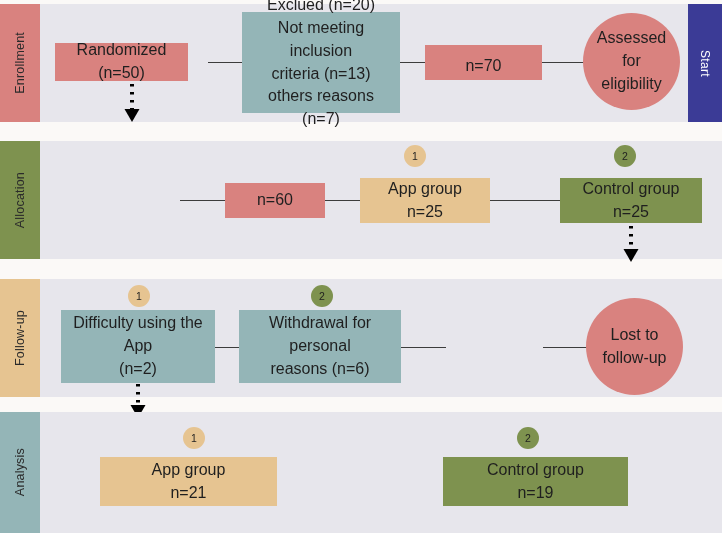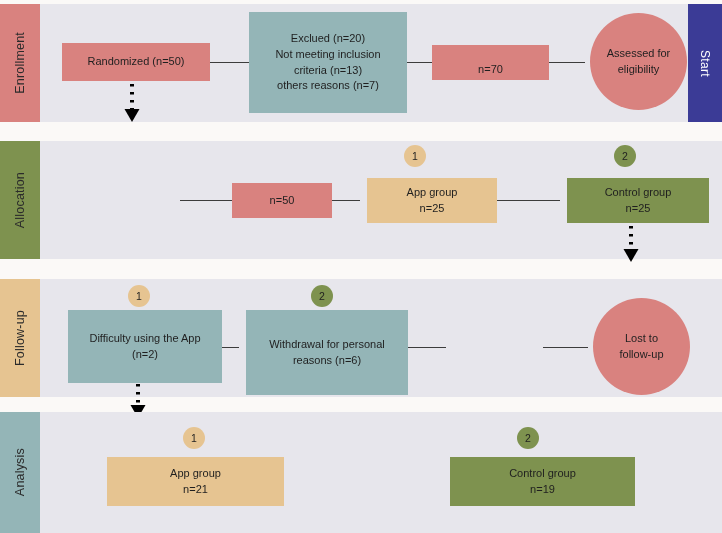--- a/index.html
+++ b/index.html
@@ -67,26 +67,25 @@
     white-space: nowrap;
   }
 
   
   .node {
     position: absolute;
     display: flex;
     align-items: center;
     justify-content: center;
     text-align: center;
-    font-size: 11px;
+    font-size: 16px;
     line-height: 1.42;
     color: #1f1f1f;
     box-sizing: border-box;
     padding: 2px 6px;
-    margin-left: 7px;
   }
   .node.circle {
     border-radius: 50%;
   }
   .node .node-text {
     white-space: pre-line;
     display: block;
   }
 
   
@@ -122,21 +121,21 @@
   <div class="lane" style="top:4px; left:0; width:722px; height:118px;">
     <div class="lane-band" style="background:#d9827f;">
       <span class="lane-band-text">Enrollment</span>
     </div>
     <div class="lane-body">
 
       <div class="connector" style="left:168px; top:58px; width:74px;"></div>
       <div class="connector" style="left:360px; top:58px; width:65px;"></div>
       <div class="connector" style="left:502px; top:58px; width:43px;"></div>
 
-      <div class="node" style="left:15px; top:39px; width:148px; height:38px; background:#d9827f;">
+      <div class="node" style="left:15px; top:39px; width:133px; height:38px; background:#d9827f;">
         <span class="node-text">Randomized (n=50)</span>
       </div>
 
       <div class="node" style="left:202px; top:8px; width:158px; height:101px; background:#94b5b7;">
         <span class="node-text">Exclued (n=20)
 Not meeting inclusion
 criteria (n=13)
 others reasons (n=7)</span>
       </div>
 
@@ -161,21 +160,21 @@
       <span class="lane-band-text">Allocation</span>
     </div>
     <div class="lane-body">
 
       <div class="connector" style="left:140px; top:59px; width:80px;"></div>
       <div class="connector" style="left:285px; top:59px; width:35px;"></div>
       <div class="connector" style="left:450px; top:59px; width:70px;"></div>
 
 
       <div class="node" style="left:185px; top:42px; width:100px; height:35px; background:#d9827f;">
-        <span class="node-text">n=50</span>
+        <span class="node-text">n=60</span>
       </div>
 
       <div class="badge" style="left:364px; top:4px; background:#e6c491;">
         <span>1</span>
       </div>
       <div class="node" style="left:320px; top:37px; width:130px; height:45px; background:#e6c491;">
         <span class="node-text">App group
 n=25</span>
       </div>
 
@@ -208,21 +207,21 @@
         <span>1</span>
       </div>
       <div class="node" style="left:21px; top:31px; width:154px; height:73px; background:#94b5b7;">
         <span class="node-text">Difficulty using the App
 (n=2)</span>
       </div>
 
       <div class="badge" style="left:271px; top:6px; background:#7e924f;">
         <span>2</span>
       </div>
-      <div class="node" style="left:199px; top:31px; width:162px; height:85px; background:#94b5b7;">
+      <div class="node" style="left:199px; top:31px; width:162px; height:73px; background:#94b5b7;">
         <span class="node-text">Withdrawal for personal
 reasons (n=6)</span>
       </div>
 
 
       <div class="node circle" style="left:546px; top:19px; width:97px; height:97px; background:#d9827f;">
         <span class="node-text">Lost to
 follow-up</span>
       </div>
 

